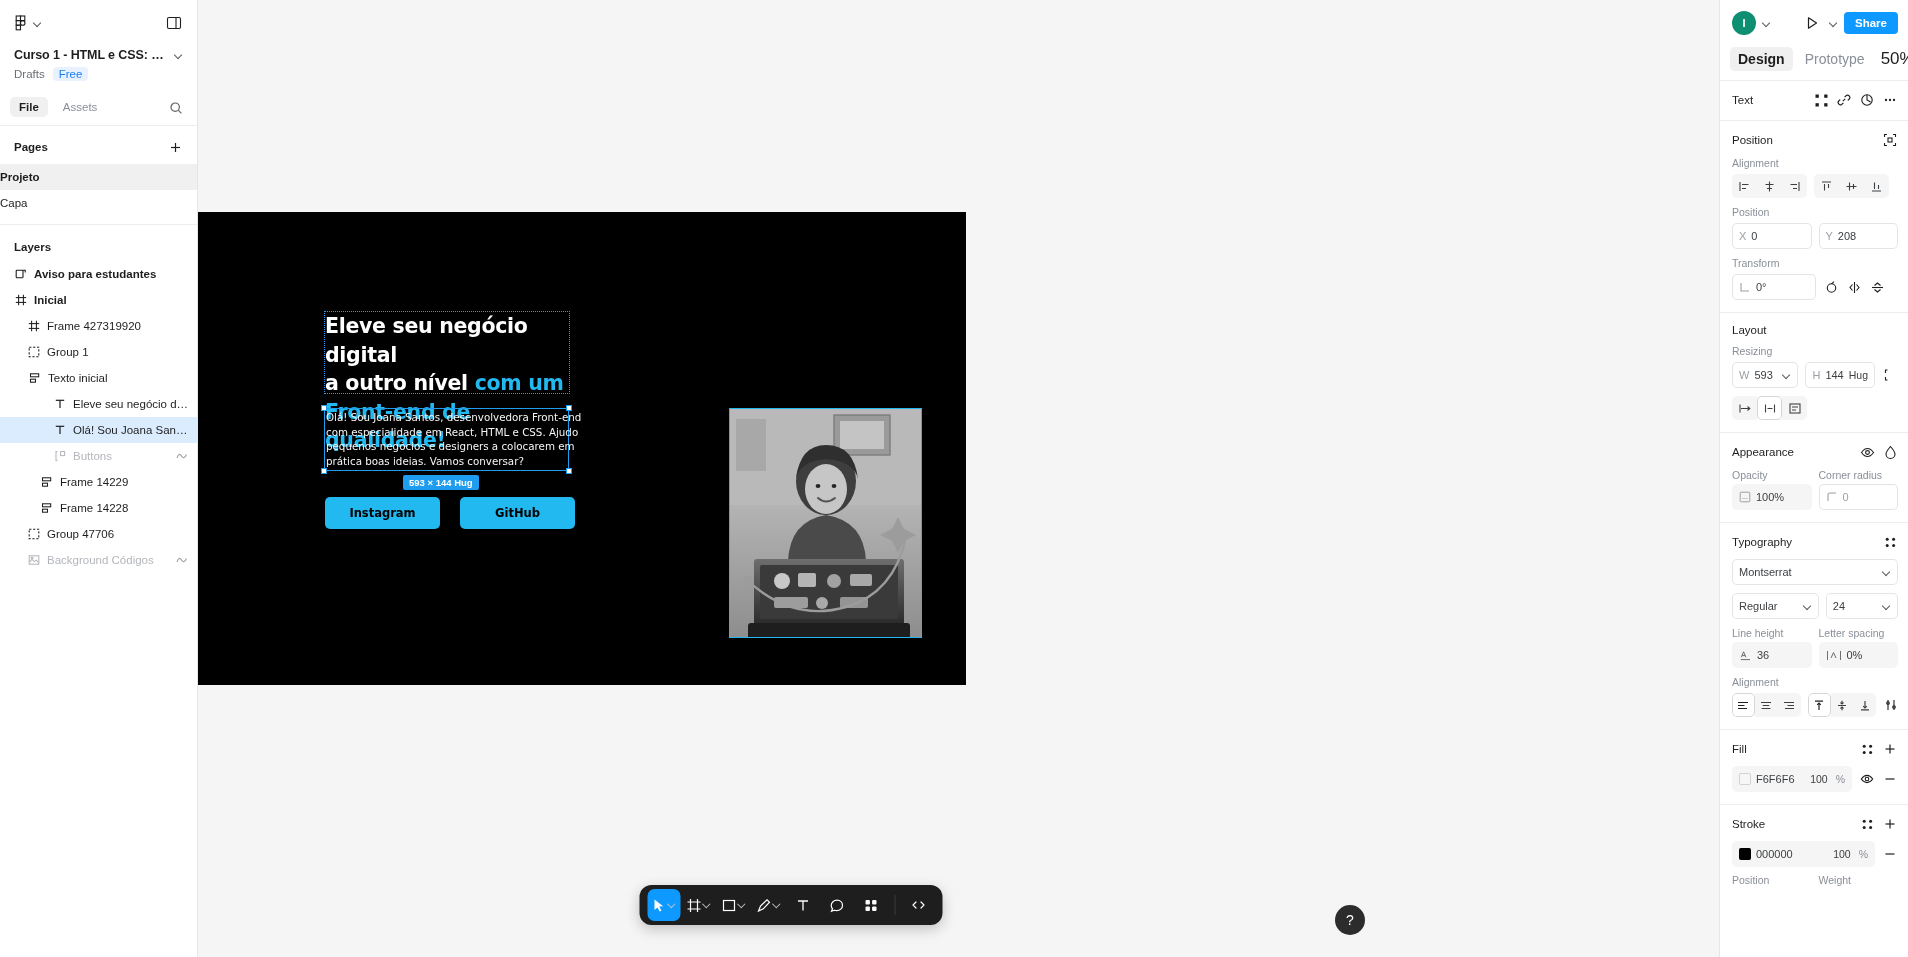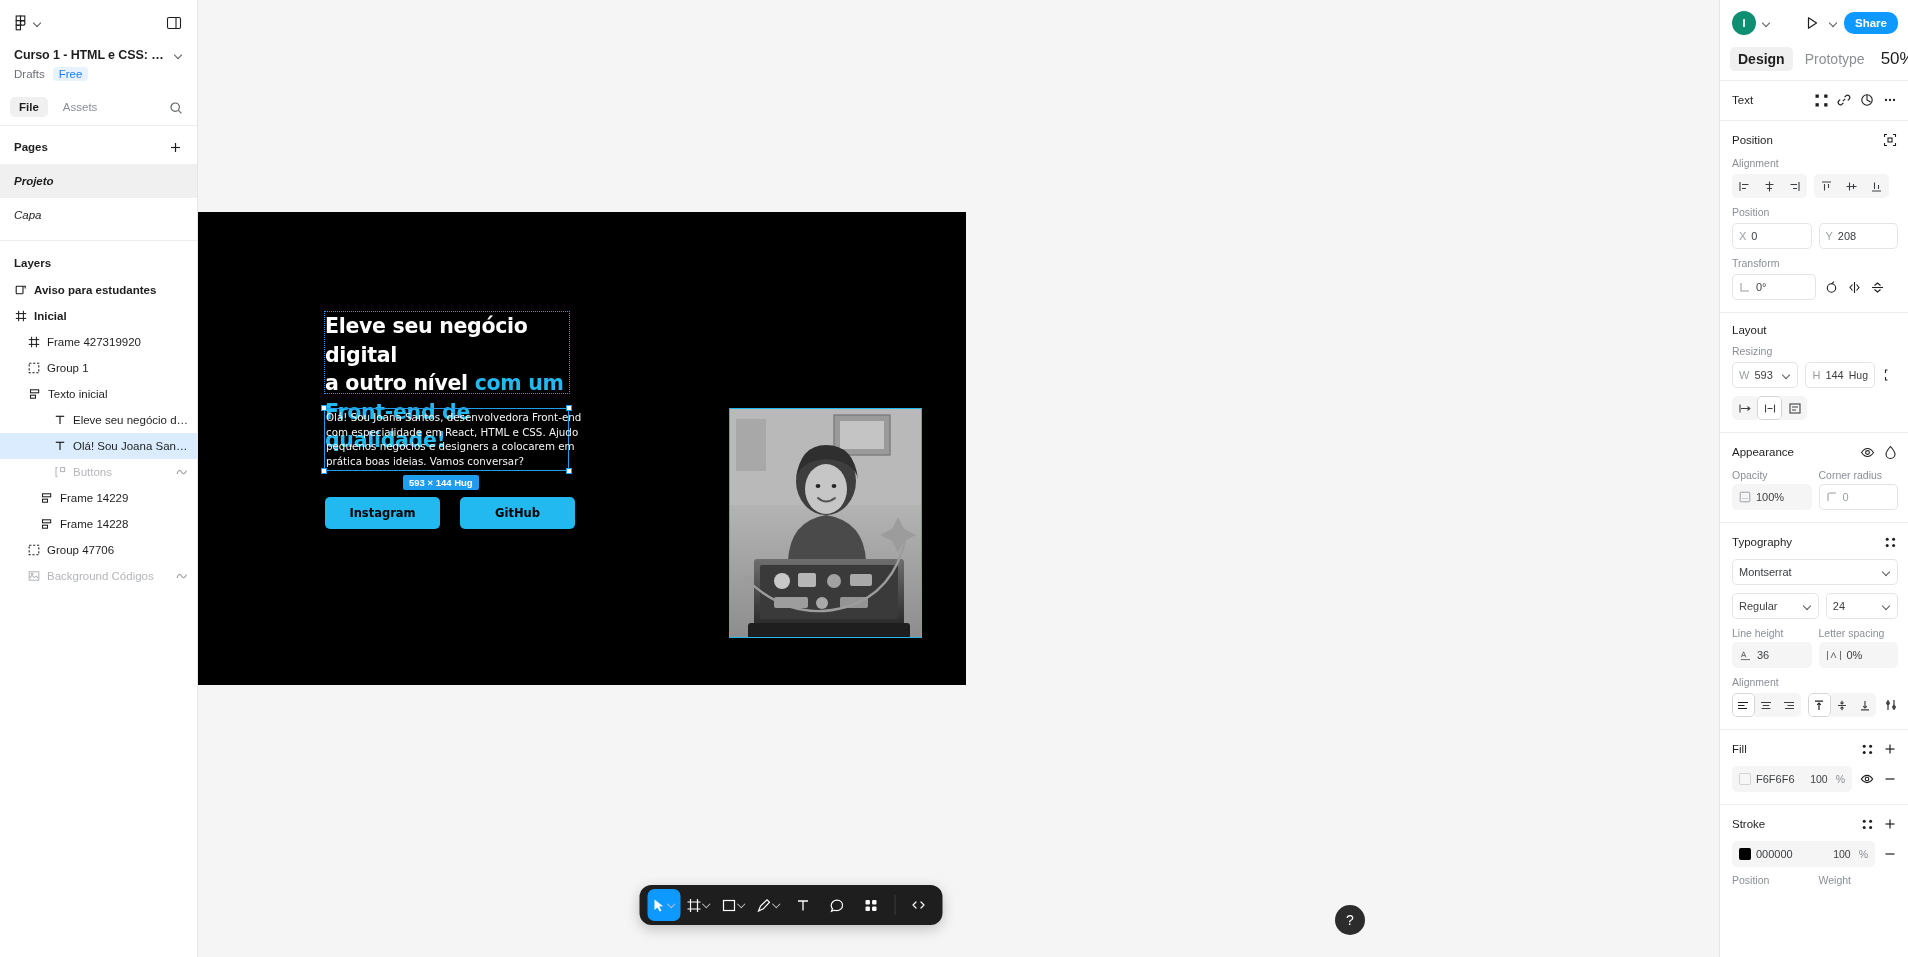--- a/index.html
+++ b/index.html
@@ -70,22 +70,22 @@
   }
 
   .lp-section-head {
     display: flex; align-items: center; justify-content: space-between;
     padding: 11px 12px 7px 14px;
   }
   .lp-section-title { font-size: 11.5px; font-weight: bold; color: #1e1e1e; }
   .lp-plus { width: 20px; height: 20px; display:flex; align-items:center;justify-content:center;border-radius:4px; cursor:pointer;}
 
   .page-item {
-    height: 34px; display: flex; align-items: center;
-    padding-left: 14px; font-size: 11.5px; color: #1e1e1e; cursor: pointer; font-style: italic;
+    height: 26px; display: flex; align-items: center;
+    font-size: 11.5px; color: #1e1e1e; cursor: pointer;
   }
   .page-item.selected { background: #f0f0f0; font-weight: bold; }
 
   .lp-divider { height: 1px; background: #ededed; margin: 8px 0 0 0; }
 
   .layers-head { padding: 12px 12px 6px 14px; }
   .layers-list { overflow-y: auto; flex: 1; }
   .layer-row {
     height: 26px; display: flex; align-items: center; gap: 6px;
     font-size: 11.5px; color: #1e1e1e; cursor: pointer;
@@ -221,21 +221,21 @@
   .avatar {
     width: 24px; height: 24px; border-radius: 50%;
     background: #0f8f72; color: #ffffff;
     display: flex; align-items: center; justify-content: center;
     font-size: 11px; font-weight: bold; cursor: pointer;
   }
   .rp-play { width: 22px; height: 22px; display: flex; align-items: center; justify-content: center; cursor: pointer; border-radius: 4px;}
   .share-btn {
     background: #0d99ff; color: #ffffff;
     font-size: 11.5px; font-weight: bold;
-    padding: 5px 11px; border-radius: 10px; cursor: pointer;
+    padding: 5px 11px; border-radius: 4px; cursor: pointer;
   }
   .rp-tabs {
     display: flex; align-items: center; gap: 4px;
     padding: 0 8px 8px 10px; border-bottom: 1px solid #ededed;
   }
   .rp-tab {
     font-size: 14px; padding: 4px 8px; border-radius: 5px;
     color: #8a8f98; cursor: pointer; font-weight: 500;
   }
   .rp-tab.active { color: #1e1e1e; background: #f0f0f0; font-weight: bold; }

